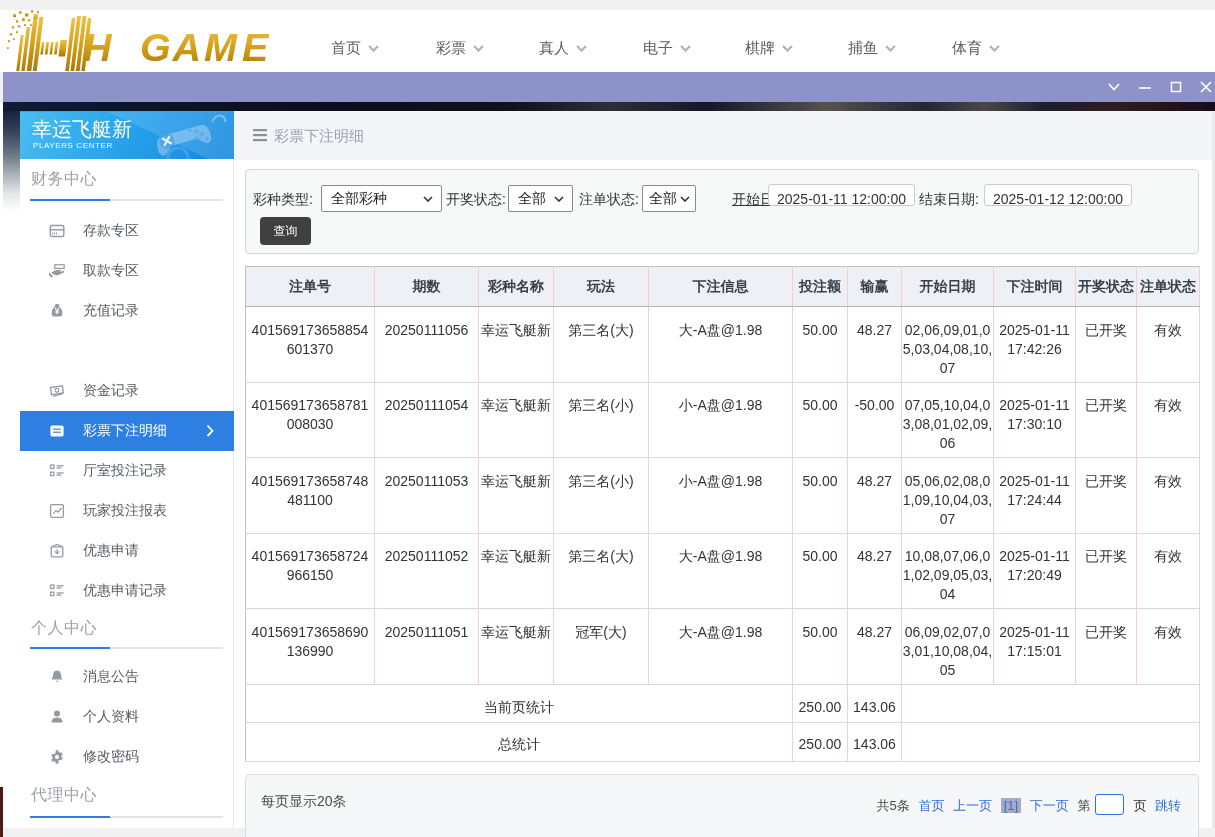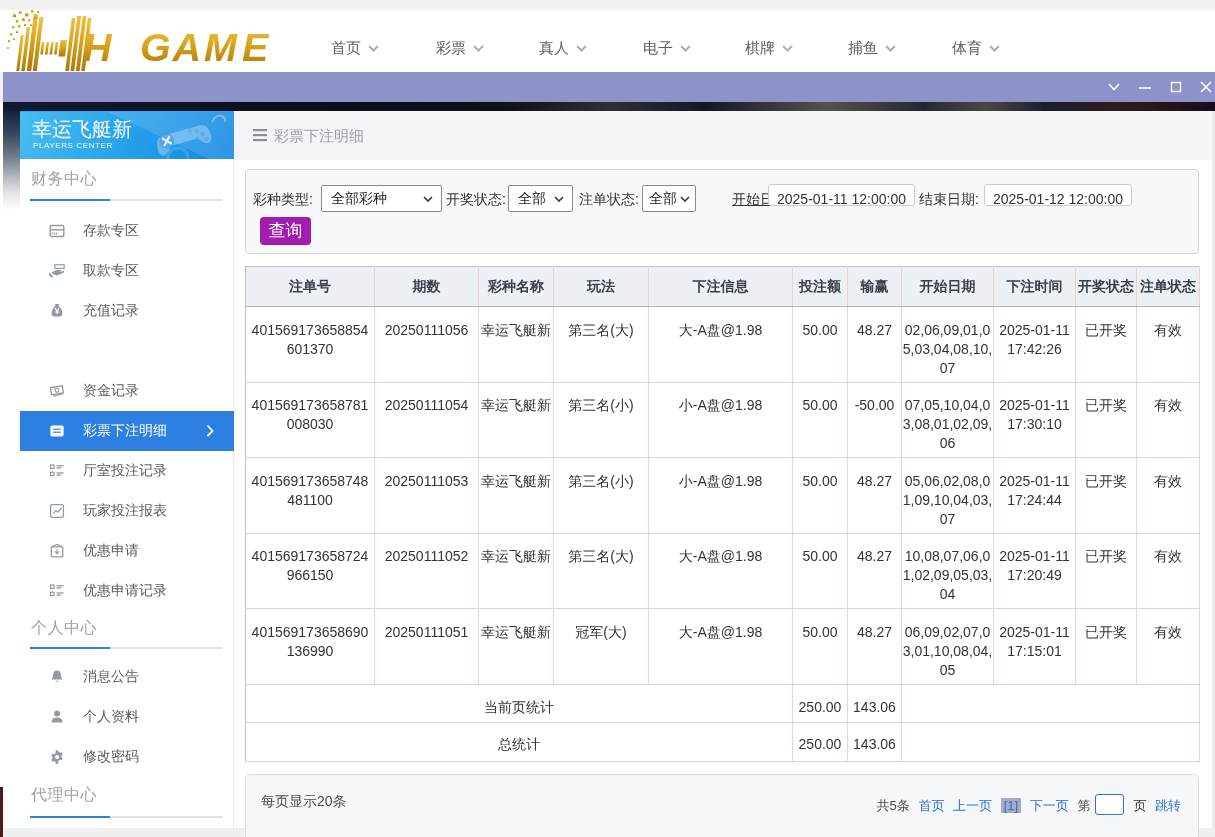--- a/index.html
+++ b/index.html
@@ -37,21 +37,21 @@
 
 #main { left:234px; top:111px; width:978px; height:717px; background:#fff; }
 #crumb { left:234px; top:111px; width:978px; height:49px; background:#f4f5f9; }
 #crumb .txt { position:absolute; left:40px; top:16px; font-size:15px; color:#9aa2ac; }
 
 #filter { left:245px; top:169px; width:954px; height:85px; background:#f7f8f8; border:1px solid #d6d6d6; border-radius:4px; }
 .flabel { top:191px; height:18px; font-size:14px; color:#333; }
 .fsel { top:185px; height:27px; background:#fff; border:1px solid #8a8a8a; border-radius:2px; font-size:14px; color:#222; padding-left:9px; line-height:25px; }
 .fsel svg { position:absolute; right:8px; top:10px; }
 .finput { top:184px; height:22px; background:#fff; border:1px solid #ccc; border-radius:3px; font-size:14px; color:#333; padding-left:8px; line-height:28px; white-space:nowrap; }
-#qbtn { left:260px; top:217px; width:51px; height:28px; background:#a21caf; border-radius:4px; color:#fff; font-size:17px; text-align:center; line-height:28px; }
+#qbtn { left:260px; top:217px; width:51px; height:28px; background:#404040; border-radius:4px; color:#fff; font-size:12px; text-align:center; line-height:28px; }
 
 #btable { left:245px; top:266px; border-collapse:collapse; table-layout:fixed; width:954px; font-size:14px; color:#333;padding-left:13px; }
 #btable th { background:#edf0f4; color:#39404a; font-weight:bold; font-size:14px; height:40px; border:1px solid #f3cfcf; border-top:1px solid #bfbfbf; border-bottom:1px solid #b5b5b8; }
 #btable th:first-child { border-left:1px solid #bfbfbf; }
 #btable th:last-child { border-right:1px solid #f0cfcf; }
 #btable td { text-align:center; vertical-align:top; border:1px solid #f3cfcf; border-top:1px solid #d8d8d8; border-bottom:1px solid #d8d8d8; height:75.5px; line-height:19px; padding:13.5px 0 0; word-break:break-all; }
 #btable td:first-child { border-left:1px solid #bfbfbf; }
 #btable td:last-child { border-right:1px solid #f0cfcf; }
 #btable tr.sum td { height:38.5px; } #btable tr.sum2 td { padding-top:11.5px; }
 

